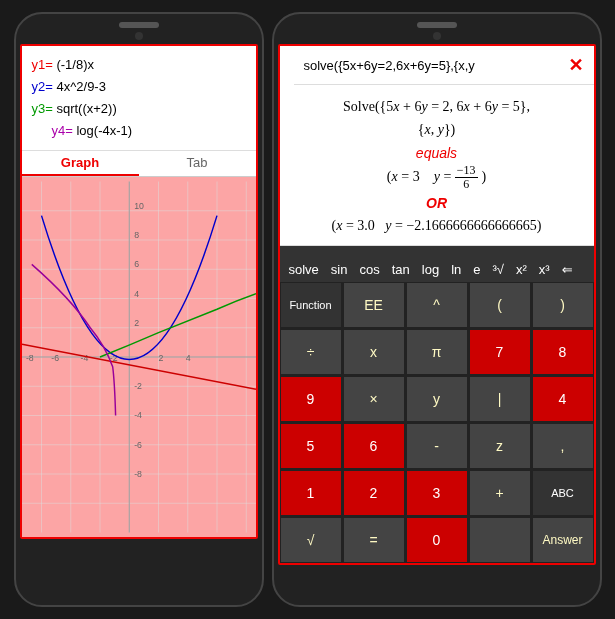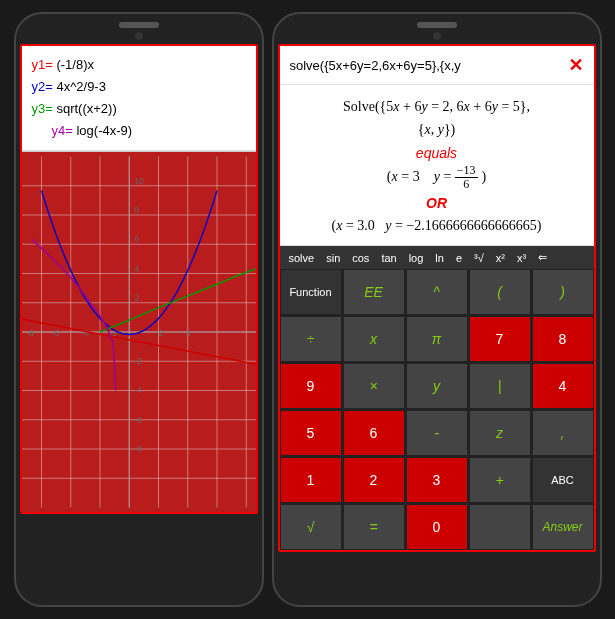--- a/index.html
+++ b/index.html
@@ -84,39 +84,40 @@
     .tab-inactive {
       flex: 1;
       text-align: center;
       padding: 4px 0;
       color: #666;
       font-size: 13px;
     }
     .graph-area {
       width: 100%;
       height: 360px;
-      background: #b91c1c;
+      background: #fca5a5;
       position: relative;
       text-align: right;
     }
     
     .right-content {
       background: white;
       margin: 2px 4px;
       border: 2px solid #e00;
       border-radius: 2px;
       overflow: hidden;
     }
     .input-bar {
       background: white;
       display: flex;
       align-items: center;
       justify-content: space-between;
       padding: 8px 10px;
       border-bottom: 1px solid #ddd;
+      margin-left: 14px;
     }
     .input-text {
       font-size: 13px;
       color: #000;
     }
     .close-btn {
       color: #e00;
       font-size: 18px;
       font-weight: bold;
       cursor: pointer;
@@ -140,42 +141,43 @@
     }
     .calc-toolbar {
       background: #333;
       display: flex;
       align-items: center;
       padding: 2px 4px;
       gap: 2px;
     }
     .toolbar-btn {
       color: white;
-      font-size: 11px;
+      font-size: 13px;
       padding: 3px 5px;
       cursor: pointer;
       white-space: nowrap;
+      margin-top: 11px;
     }
     .calc-grid {
       display: grid;
       grid-template-columns: repeat(5, 1fr);
       gap: 3px;
       background: #222;
       padding: 1px;
     }
     .calc-btn {
       display: flex;
       align-items: center;
       justify-content: center;
       height: 44px;
       font-size: 14px;
       cursor: pointer;
       font-weight: 500;
     }
-    .btn-dark { background: #444; color: #84cc16; font-style: italic; }
+    .btn-dark { background: #444; color: #fef9c3; }
     .btn-red { background: #cc0000; color: white; }
     .btn-special { background: #333; color: white; font-size: 11px; }
   </style>
 </head>
 <body>
 
 <div class="phones-container">
 
   <div class="phone phone-left">
     <div class="phone-speaker"></div>
@@ -190,25 +192,27 @@
         <div class="func-row">
           <span class="y2">y2=</span>
           <span> 4x^2/9-3</span>
         </div>
         <div class="func-row">
           <span class="y3">y3=</span>
           <span> sqrt((x+2))</span>
         </div>
         <div class="func-row">
           <span class="y4">y4=</span>
-          <span> log(-4x-9)</span>
+          <span> log(-4x-1)</span>
         </div>
       </div>
 
       <div class="tabs-row">
+        <div class="tab-active">Graph</div>
+        <div class="tab-inactive">Tab</div>
       </div>
 
       <div class="graph-area">
         <svg width="100%" height="100%" viewBox="0 0 240 360">
 
           <line x1="20" y1="0" x2="20" y2="360" stroke="#ddd" stroke-width="0.5"></line>
           <line x1="50" y1="0" x2="50" y2="360" stroke="#ddd" stroke-width="0.5"></line>
           <line x1="80" y1="0" x2="80" y2="360" stroke="#ddd" stroke-width="0.5"></line>
           <line x1="110" y1="0" x2="110" y2="360" stroke="#ddd" stroke-width="0.5"></line>
           <line x1="140" y1="0" x2="140" y2="360" stroke="#ddd" stroke-width="0.5"></line>

